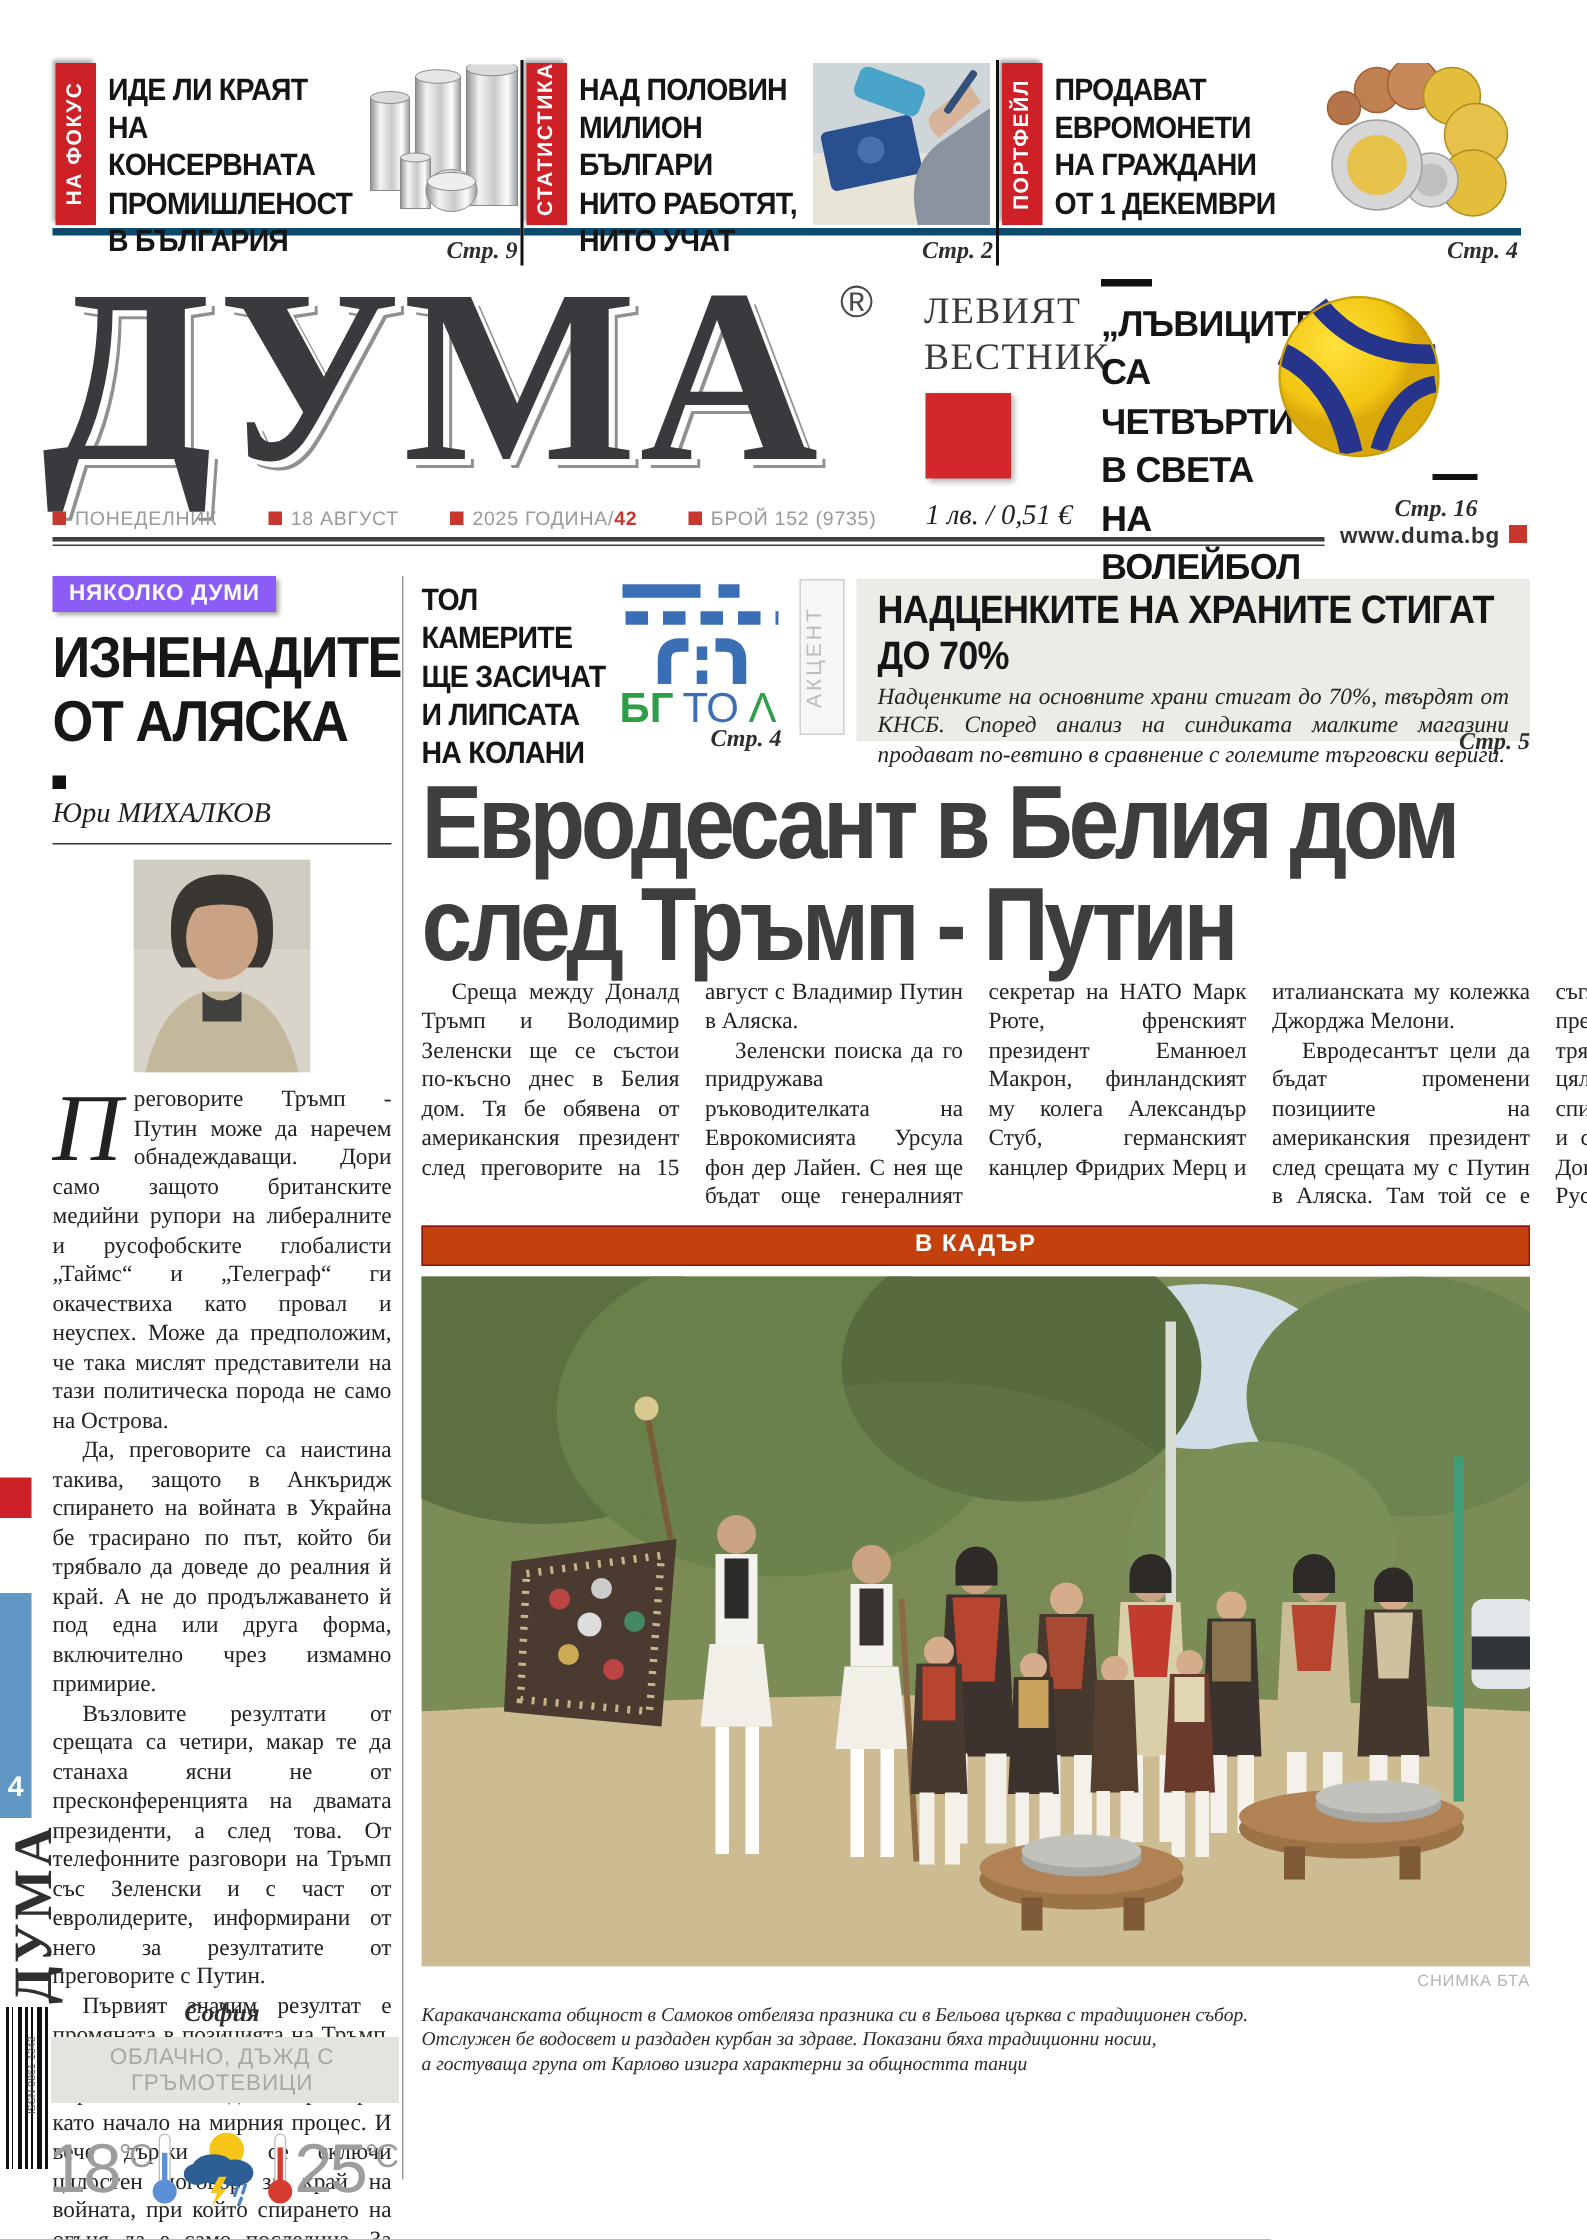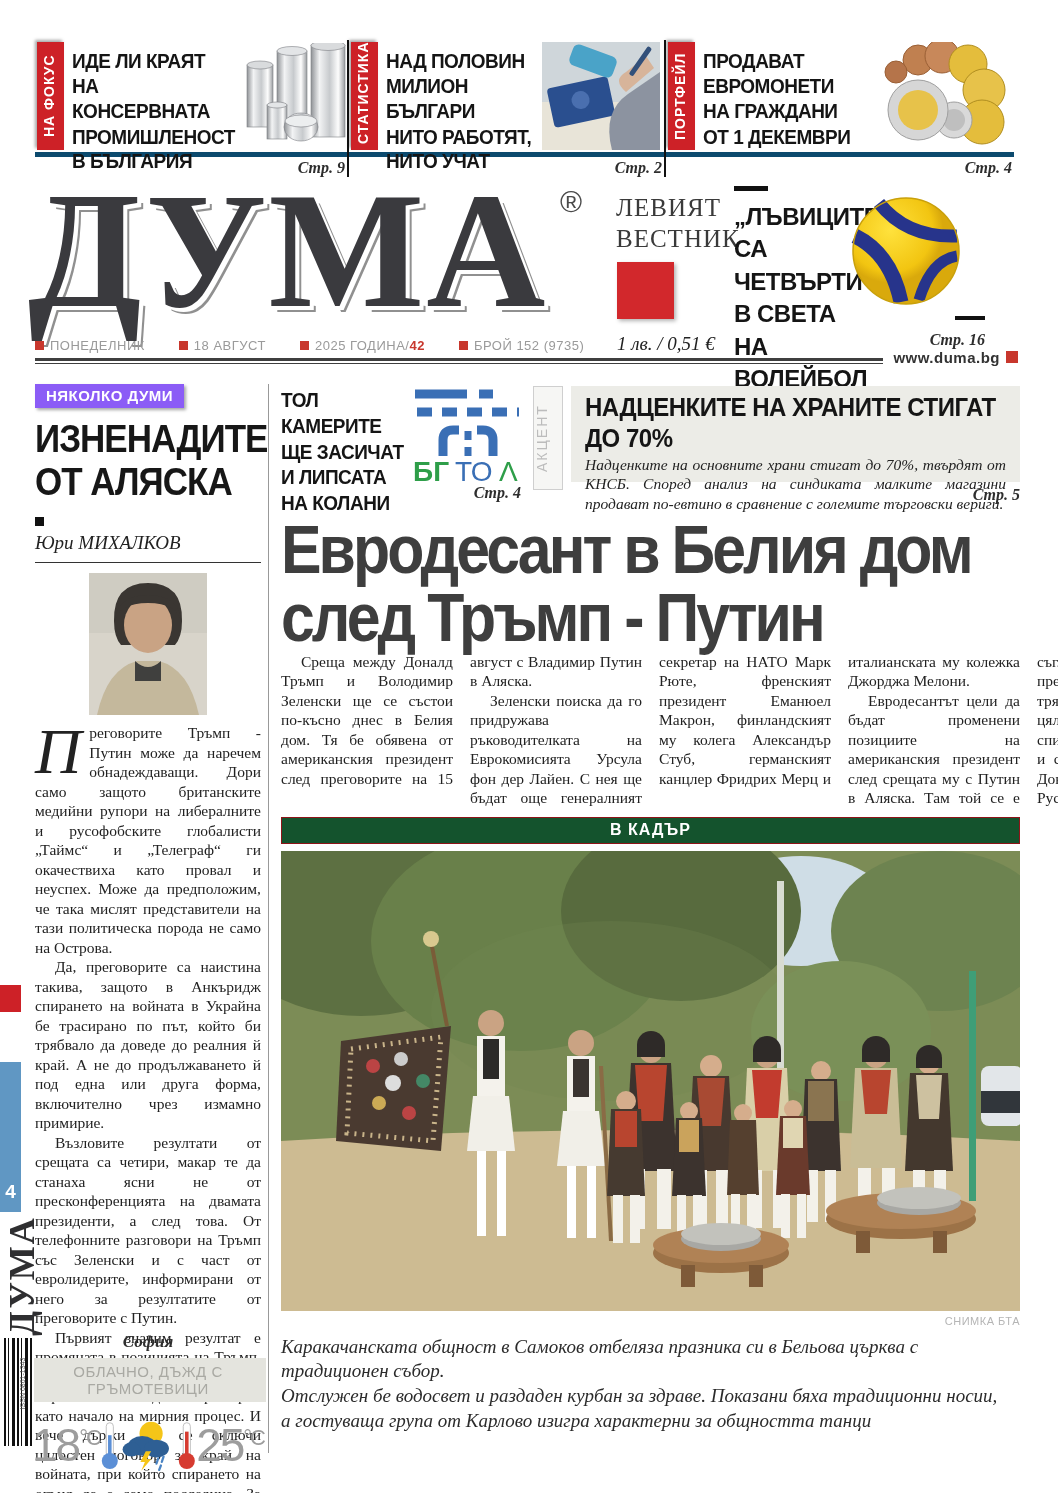--- a/index.html
+++ b/index.html
@@ -72,32 +72,32 @@
   .wrow { display:flex; align-items:center; justify-content:space-between; margin-top:14px; padding:0 2px; }
   .wtemp { font-family:"Liberation Sans",sans-serif; font-weight:300; font-size:46px; color:#9d9d9d; letter-spacing:-2px; }
   .wtemp sup { font-size:22px; font-weight:300; }
   
   .main { position:absolute; left:281px; top:384px; width:739px; }
   .row1 { position:relative; height:128px; }
   .tol-title { position:absolute; left:0; top:4px; width:128px; font-family:"Liberation Sans",sans-serif; font-weight:bold; font-size:19px; line-height:1.25; color:#151515; white-space:pre-line; letter-spacing:-.5px; transform:scaleY(1.08); transform-origin:top left; }
   .tol-logo { position:absolute; left:128px; top:0; }
   .tol-page { position:absolute; left:130px; top:100px; width:110px; text-align:right; font-weight:bold; font-style:italic; font-size:16px; }
   .akcent-label { position:absolute; left:252px; top:2px; width:30px; height:104px; border:1px solid #cfcfcf; background:#f6f6f4; color:#bcbcbc; font-family:"Liberation Sans",sans-serif; font-size:14px; letter-spacing:2px; writing-mode:vertical-rl; transform:rotate(180deg); text-align:center; padding:4px 0; }
-  .akcent-box { position:absolute; left:290px; top:2px; width:449px; height:96px; background:#ecece7; padding:6px 14px 8px; }
+  .akcent-box { position:absolute; left:290px; top:2px; width:449px; height:108px; background:#ecece7; padding:6px 14px 8px; }
   .akcent-head { font-family:"Liberation Sans",sans-serif; font-weight:bold; font-size:24px; letter-spacing:-.5px; color:#151515; transform:scaleY(1.1); transform-origin:top left; }
   .akcent-text { margin-top:7px; font-style:italic; font-size:15.5px; line-height:1.25; text-align:justify; color:#222; }
   .akcent-page { position:absolute; right:0; top:102px; font-weight:bold; font-style:italic; font-size:16px; }
   .mainhead { margin-top:4px; font-family:"Liberation Sans",sans-serif; font-weight:bold; font-size:62px; line-height:.98; color:#3e3e3e; letter-spacing:-3px; white-space:pre-line; transform:scale(.98,1.12); transform-origin:top left; }
   .subhead { margin-top:26px; font-family:"Liberation Sans",sans-serif; font-size:26px; line-height:1.3; color:#4e4e4e; letter-spacing:-.5px; white-space:pre-line; }
   .cols { margin-top:14px; column-count:4; column-gap:17px; font-size:15.5px; line-height:19.5px; text-align:justify; color:#222; height:157px; }
   .cols p { text-indent:20px; }
-  .kadar { margin-top:8px; background:#14532d; border:1px solid #8e1418; color:#fff; font-family:"Liberation Sans",sans-serif; font-weight:bold; font-size:16px; letter-spacing:1px; text-align:center; padding:3px 0 4px; }
+  .kadar { margin-top:8px; background:#c2410c; border:1px solid #8e1418; color:#fff; font-family:"Liberation Sans",sans-serif; font-weight:bold; font-size:16px; letter-spacing:1px; text-align:center; padding:3px 0 4px; }
   .photo { margin-top:7px; width:739px; height:460px; display:block; }
   .credit { text-align:right; font-family:"Liberation Sans",sans-serif; font-size:11px; color:#b5b5b5; letter-spacing:.5px; margin-top:4px; }
-  .caption { margin-top:8px; font-style:italic; font-size:19px; line-height:1.3; color:#2b2b2b; white-space:pre-line; }
+  .caption { margin-top:8px; font-style:italic; font-size:13px; line-height:1.3; color:#2b2b2b; white-space:pre-line; }
   
   .spine-red { position:absolute; left:0; top:985px; width:21px; height:27px; background:#cd2127; }
   .spine-blue { position:absolute; left:0; top:1062px; width:21px; height:150px; background:#6097c3; color:#fff; font-family:"Liberation Sans",sans-serif; font-weight:bold; font-size:19px; text-align:center; line-height:260px; }
   .spine-logo { position:absolute; left:-38px; top:1255px; width:120px; transform:rotate(-90deg); font-weight:bold; font-size:36px; color:#2f2f31; letter-spacing:2px; text-align:center; }
   .barcode { position:absolute; left:4px; top:1338px; width:30px; height:108px;
     background:repeating-linear-gradient(90deg,#111 0 2px,#fff 2px 4px,#111 4px 5px,#fff 5px 8px,#111 8px 11px,#fff 11px 13px); }
   .issn { position:absolute; left:-28px; top:1380px; width:100px; transform:rotate(-90deg); font-family:"Liberation Sans",sans-serif; font-size:7px; color:#555; text-align:center; }
 </style>
 </head>
 <body>

